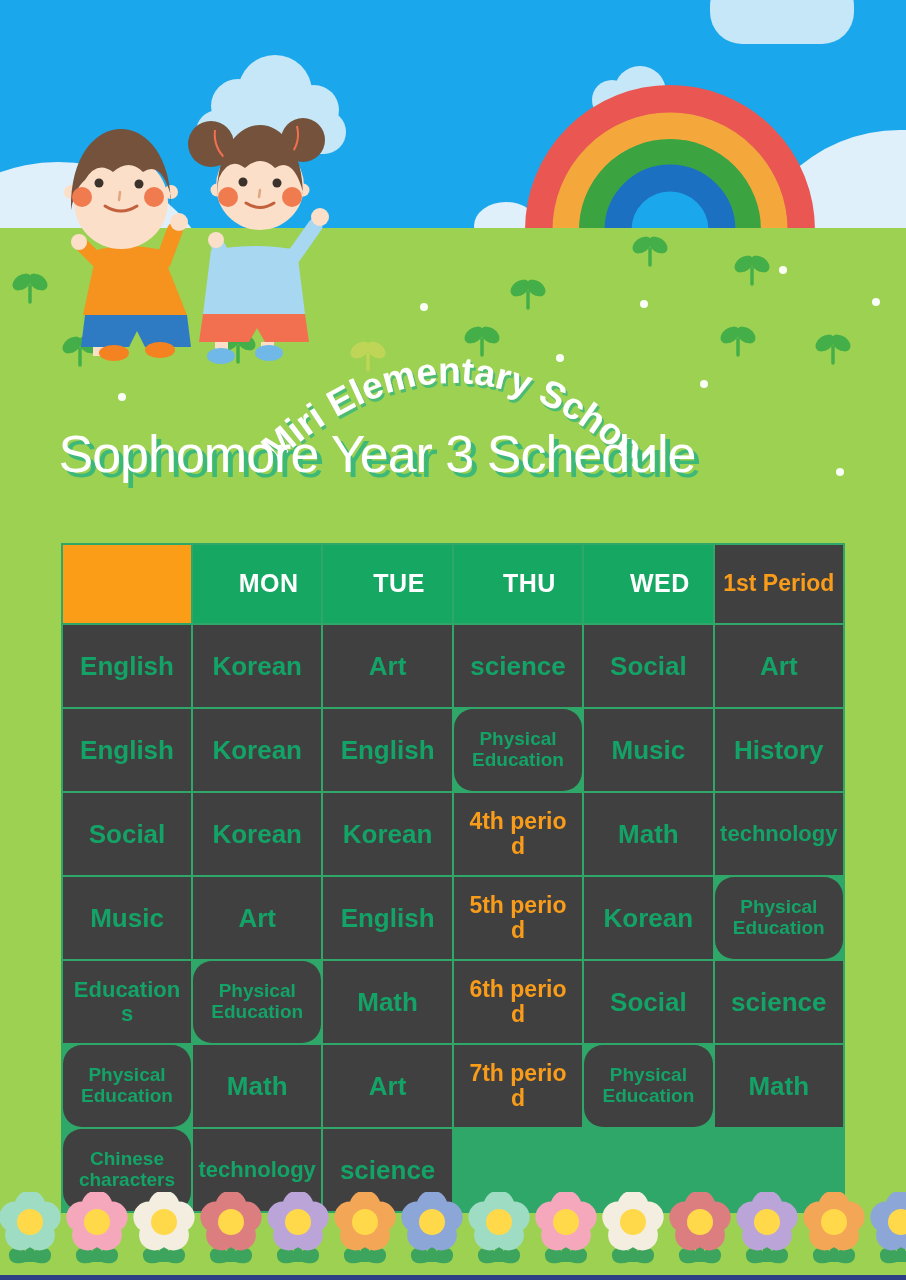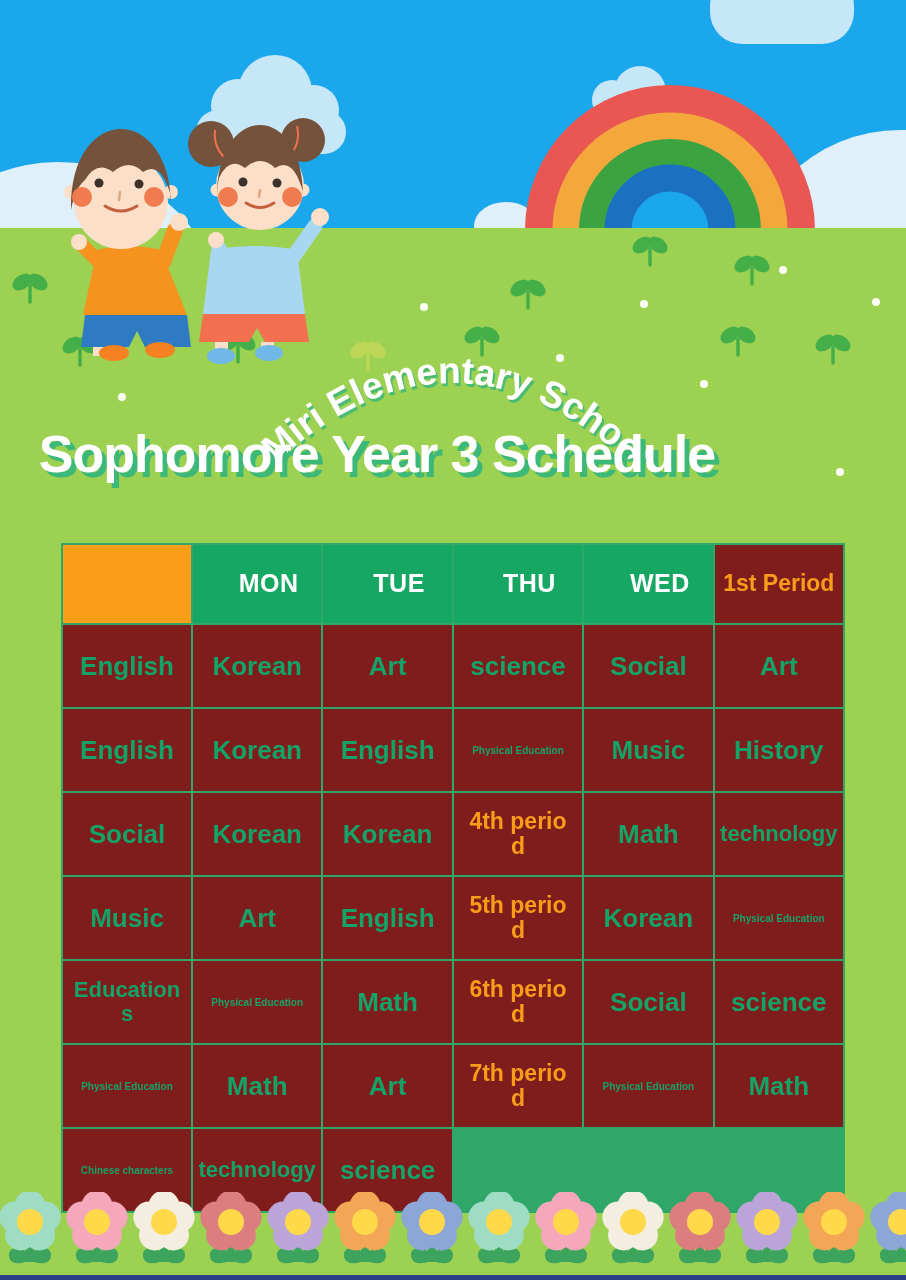--- a/index.html
+++ b/index.html
@@ -7,32 +7,32 @@
     font-family:"Liberation Sans","DejaVu Sans",sans-serif;background:#9CD152;}
   .sky{position:absolute;top:0;left:0;z-index:0;display:block;}
   .grass{position:absolute;top:228px;left:0;width:906px;height:1052px;background:#9CD152;z-index:1;}
   #ground-decor{position:absolute;inset:0;z-index:2;pointer-events:none;}
   #ground-decor .sprout{position:absolute;}
   #ground-decor .dot{position:absolute;width:8px;height:8px;border-radius:50%;background:rgba(255,255,255,.95);}
   .kids{position:absolute;left:35px;top:100px;z-index:3;}
   .arc{position:absolute;left:0;top:0;z-index:4;pointer-events:none;}
   .arc text{font-family:"Liberation Sans","DejaVu Sans",sans-serif;font-weight:bold;font-size:37px;fill:#fff;}
   .title{position:absolute;left:0;top:424px;width:754px;margin:0;text-align:center;z-index:5;
-    font-size:52px;font-weight:bold;letter-spacing:-1px;color:#fff;text-shadow:5px 5px 0 #3CB878;}
+    font-size:52px;font-weight:normal;letter-spacing:-1px;color:#fff;text-shadow:5px 5px 0 #3CB878;}
   .table{position:absolute;left:61px;top:543px;width:784px;height:670px;z-index:6;
     background:#2EA768;padding:2px;box-sizing:border-box;display:grid;
     grid-template-columns:128px repeat(5,1fr);grid-template-rows:78px repeat(7,1fr);gap:2px;}
   .cell{display:flex;align-items:center;justify-content:center;text-align:center;
-    white-space:pre-line;line-height:1.1;font-weight:bold;background:#7f1d1d;}
+    white-space:pre-line;line-height:1.1;font-weight:bold;background:#404040;}
   .cell.corner{background:#FB9D17;}
   .cell.day{background:#16A763;color:#fff;font-size:25px;letter-spacing:.5px;padding-left:23px;}
   .cell.period{color:#F99C1A;font-size:23px;}
   .cell.subject{color:#14A366;font-size:26px;}
   .cell.subject.sm{font-size:22px;}
-  .cell.subject.xs{font-size:10px;}
+  .cell.subject.xs{font-size:19px;border-radius:19px;}
   #flower-border{position:absolute;inset:0;z-index:7;pointer-events:none;}
   #flower-border .flower{position:absolute;top:1192px;}
   .navy{position:absolute;left:0;bottom:0;width:906px;height:5px;background:#2E3E85;z-index:8;}
 </style>
 </head>
 <body>
 
 <div class="poster">
 
   <svg class="sky" width="906" height="230" viewBox="0 0 906 230">

